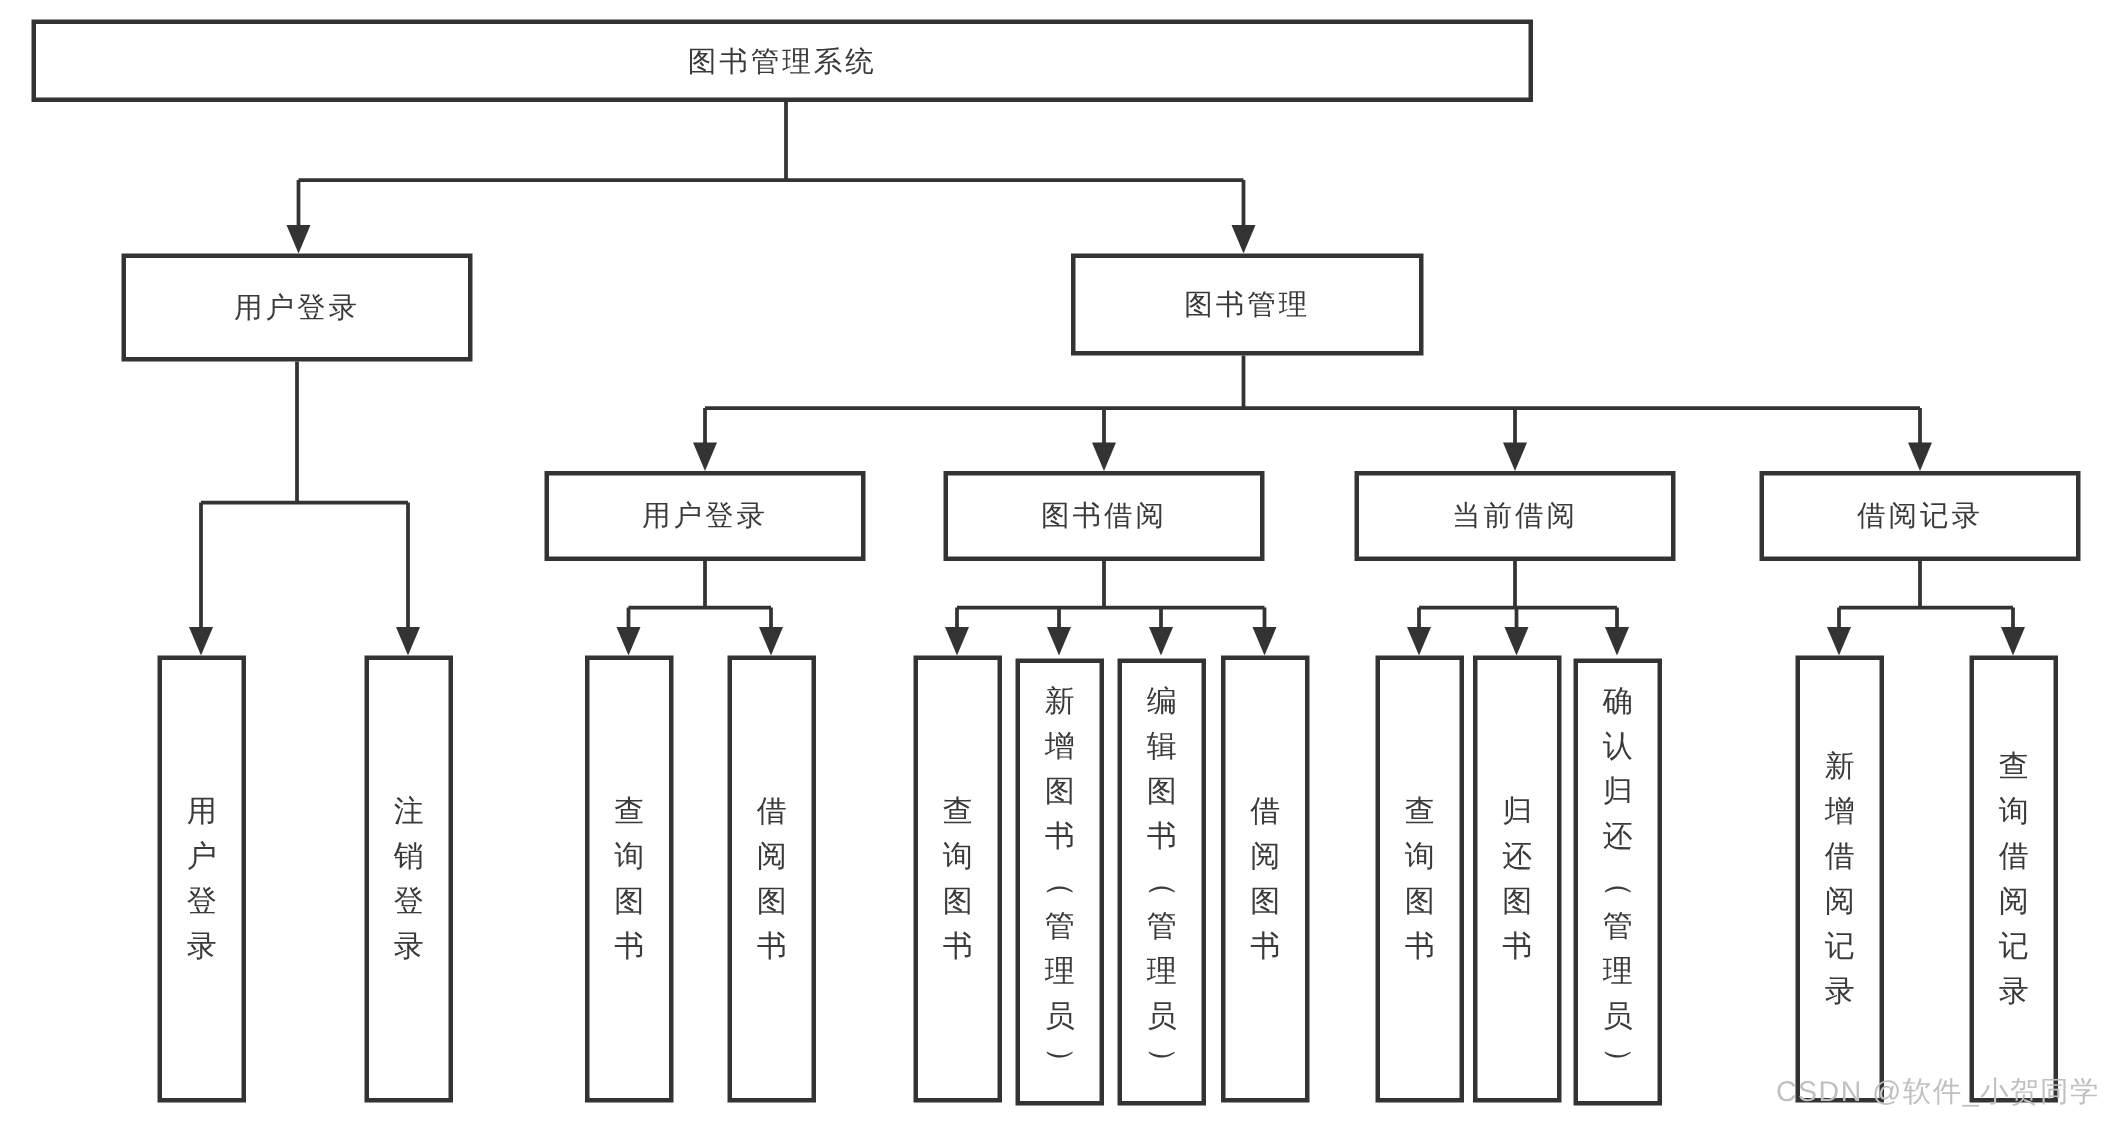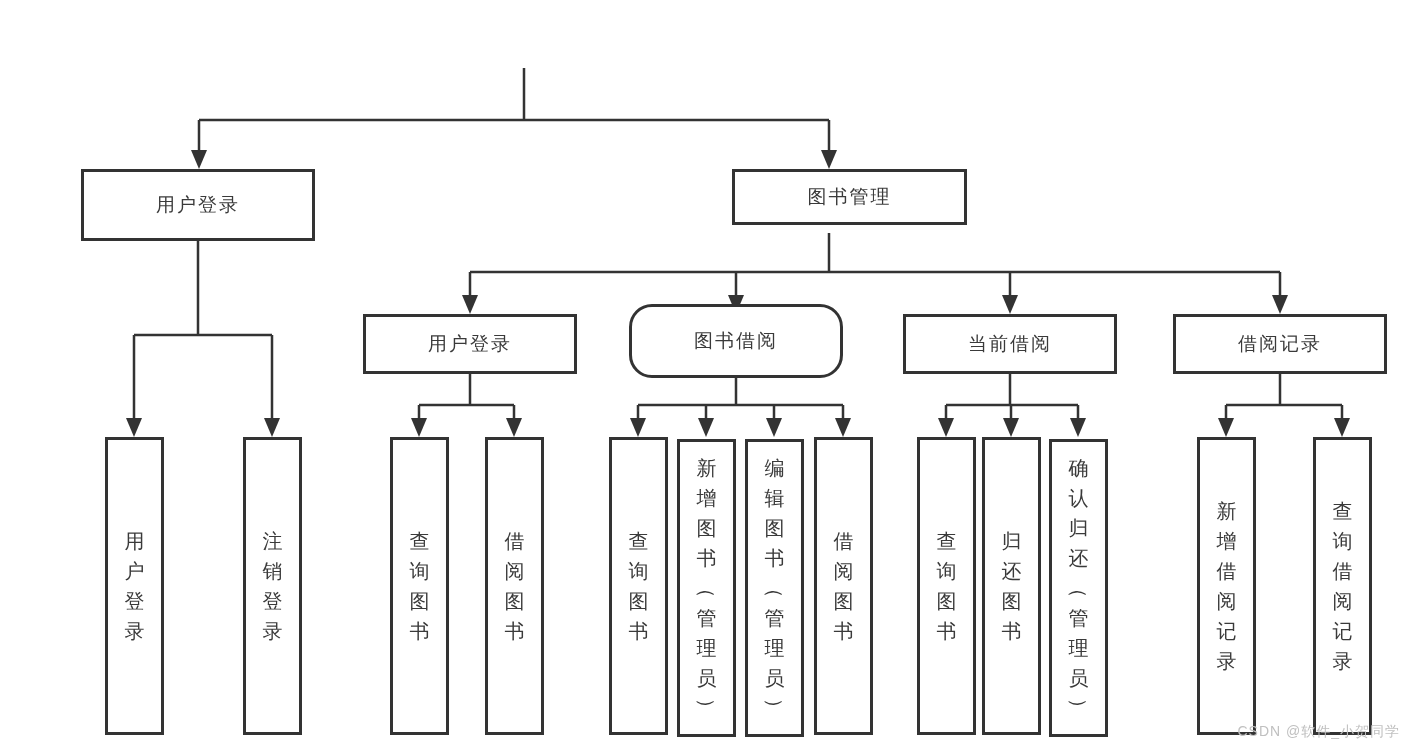--- a/index.html
+++ b/index.html
@@ -16,21 +16,21 @@
   }
   .leaf {
     flex-direction:column; letter-spacing:0; white-space:normal;
   }
   .leaf .ch {
     display:block; line-height:30px; font-size:20px; text-align:center;
   }
   .leaf .ch.paren { transform:rotate(90deg); }
   .watermark {
     position:absolute; right:5px; bottom:6px;
-    font-size:14px; color:#c0c0c0; letter-spacing:1px;
+    font-size:19px; color:#c0c0c0; letter-spacing:1px;
   }
 </style>
 </head>
 <body>
 
 <div class="canvas">
 
   <svg class="connectors" width="1405" height="747" viewBox="0 0 1405 747" aria-hidden="true">
     <g stroke="#333333" stroke-width="2.5" fill="none">
 
@@ -64,26 +64,27 @@
       <polygon points="766,418 782,418 774,437"></polygon>
       <polygon points="835,418 851,418 843,437"></polygon>
       <polygon points="938,418 954,418 946,437"></polygon>
       <polygon points="1003,418 1019,418 1011,437"></polygon>
       <polygon points="1070,418 1086,418 1078,437"></polygon>
       <polygon points="1218,418 1234,418 1226,437"></polygon>
       <polygon points="1334,418 1350,418 1342,437"></polygon>
     </g>
   </svg>
 
+  <div class="node" style="left:21px; top:13px; width:1001px; height:55px;">图书管理系统</div>
 
   <div class="node" style="left:81px; top:169px; width:234px; height:72px;">用户登录</div>
-  <div class="node" style="left:732px; top:169px; width:235px; height:56px;font-family:Liberation Mono, monospace;">图书管理</div>
+  <div class="node" style="left:714px; top:169px; width:235px; height:68px;font-family:Liberation Mono, monospace;">图书管理</div>
 
   <div class="node" style="left:363px; top:314px; width:214px; height:60px;">用户登录</div>
-  <div class="node" style="left:629px; top:304px; width:214px; height:74px;border-radius:23px;">图书借阅</div>
+  <div class="node" style="left:629px; top:314px; width:214px; height:60px;">图书借阅</div>
   <div class="node" style="left:903px; top:314px; width:214px; height:60px;">当前借阅</div>
   <div class="node" style="left:1173px; top:314px; width:214px; height:60px;">借阅记录</div>
 
   <div class="node leaf" style="left:105px; top:437px; width:59px; height:298px;">
       <span class="ch">用</span>
       <span class="ch">户</span>
       <span class="ch">登</span>
       <span class="ch">录</span>
     </div>
   <div class="node leaf" style="left:243px; top:437px; width:59px; height:298px;">

